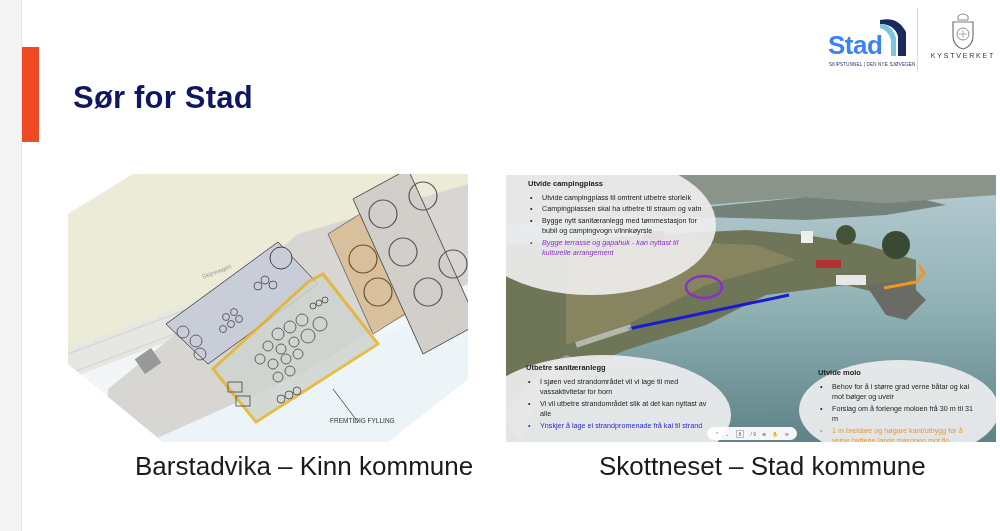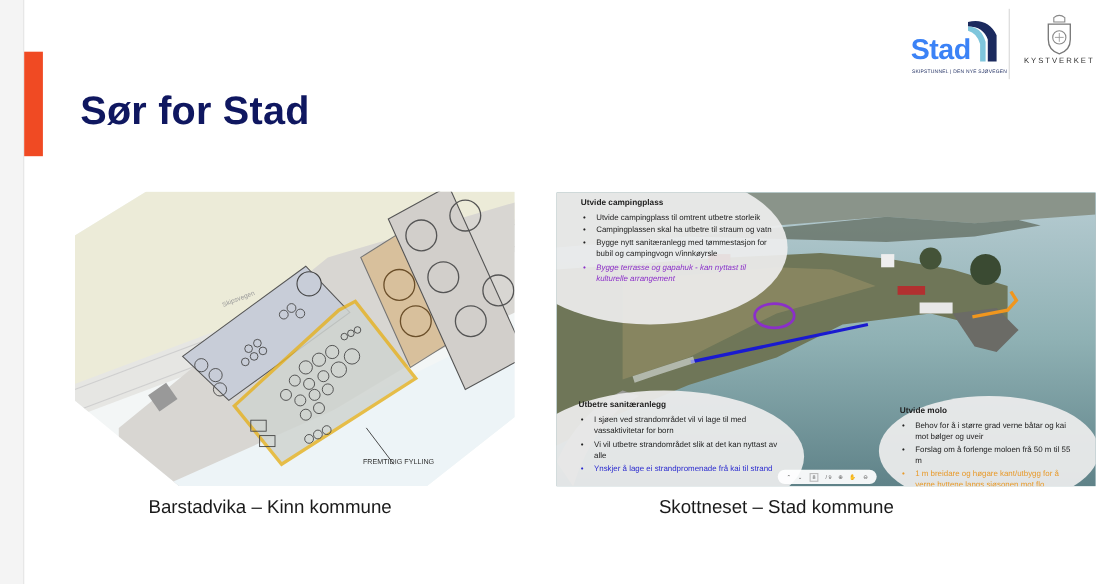--- a/index.html
+++ b/index.html
@@ -2,21 +2,21 @@
 <html><head>
   <meta charset="utf-8">
   <style>
     * { box-sizing: border-box; margin: 0; padding: 0; }
     html, body { width: 1000px; height: 531px; overflow: hidden; background: #ffffff; }
     body { position: relative; font-family: "Liberation Sans", sans-serif; }
 
     .left-strip { position: absolute; left: 0; top: 0; width: 22px; height: 531px; background: #f4f4f4; border-right: 1px solid #e6e6e6; }
     .accent-bar { position: absolute; left: 22px; top: 47px; width: 17px; height: 95px; background: #f04a23; }
 
-    .title { position: absolute; left: 73px; top: 80px; font-size: 36px; font-weight: bold; color: #0f1760; letter-spacing: 0.2px; }
+    .title { position: absolute; left: 73px; top: 80px; font-size: 31px; font-weight: bold; color: #0f1760; letter-spacing: 0.2px; }
 
     
     .logo-stad { position: absolute; left: 826px; top: 14px; width: 86px; height: 48px; }
     .logo-stad .word { position: absolute; left: 2px; top: 16px; font-size: 26px; font-weight: bold; color: #3b82f6; letter-spacing: -0.5px; }
     .logo-stad .sub { position: absolute; left: 3px; top: 48px; font-size: 4.5px; color: #1b2a5e; white-space: nowrap; letter-spacing: 0.2px; }
     .logo-stad svg { position: absolute; left: 52px; top: 0; }
     .logo-divider { position: absolute; left: 917px; top: 8px; width: 1px; height: 64px; background: #d8d8d8; }
     .logo-kyst { position: absolute; left: 930px; top: 12px; width: 66px; height: 56px; }
     .logo-kyst svg { position: absolute; left: 19px; top: 0; }
     .logo-kyst .word { position: absolute; left: 0; top: 40px; width: 66px; text-align: center; font-size: 7px; letter-spacing: 1.8px; color: #333; }
@@ -33,21 +33,21 @@
     .bubble-text ul { list-style: none; }
     .bubble-text li { position: relative; padding-left: 14px; margin-bottom: 1px; }
     .bubble-text li::before { content: "•"; position: absolute; left: 2px; top: 0; }
     .bubble-text li.purple { color: #8b2fc9; font-style: italic; }
     .bubble-text li.blue { color: #2a2acf; }
     .bubble-text li.orange { color: #e89a2a; }
 
     .viewer-toolbar { position: absolute; left: 201px; top: 252px; width: 90px; height: 13px; background: rgba(255,255,255,0.93); border-radius: 7px; display: flex; align-items: center; justify-content: space-around; padding: 0 5px; font-size: 5px; color: #666; }
     .viewer-toolbar .pg { border: 1px solid #bbb; padding: 0 2px; font-size: 5px; }
 
-    .caption { position: absolute; font-size: 17px; color: #1a1a1a; white-space: nowrap; }
+    .caption { position: absolute; font-size: 26px; color: #1a1a1a; white-space: nowrap; }
     .caption-left { left: 135px; top: 451px; }
     .caption-right { left: 599px; top: 451px; }
   </style>
 </head>
 <body>
 
 <div class="left-strip"></div>
 <div class="accent-bar"></div>
 
 <h1 class="title">Sør for Stad</h1>
@@ -210,21 +210,21 @@
       <li>Vi vil utbetre strandområdet slik at det kan nyttast av alle</li>
       <li class="blue">Ynskjer å lage ei strandpromenade frå kai til strand</li>
     </ul>
   </div>
 
   <div class="bubble" style="left:293px; top:185px; width:200px; height:100px;"></div>
   <div class="bubble-text" style="left:312px; top:193px; width:160px;">
     <h4>Utvide molo</h4>
     <ul>
       <li>Behov for å i større grad verne båtar og kai mot bølger og uveir</li>
-      <li>Forslag om å forlenge moloen frå 50 m til 55 m</li>
+      <li>Forslag om å forlenge moloen frå 30 m til 31 m</li>
       <li class="orange">1 m breidare og høgare kant/utbygg for å verne hyttene langs sjøsonen mot flo</li>
     </ul>
   </div>
 
   <div class="viewer-toolbar">
     <span>⌃</span>
     <span>⌄</span>
     <span class="pg">8</span>
     <span>/ 9</span>
     <span>⊕</span>

